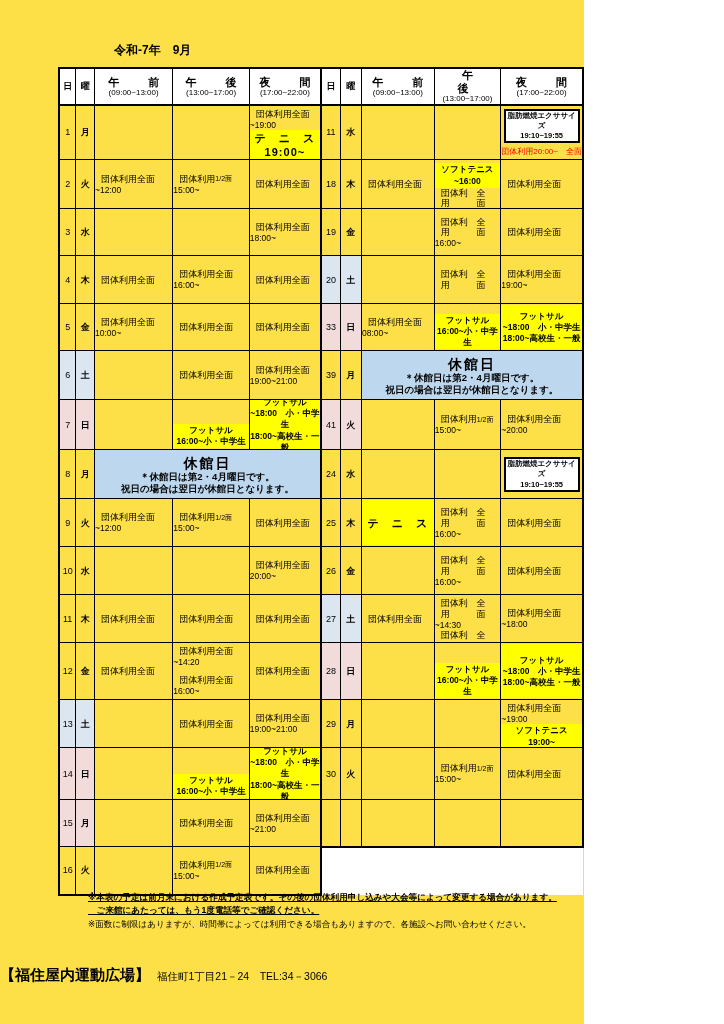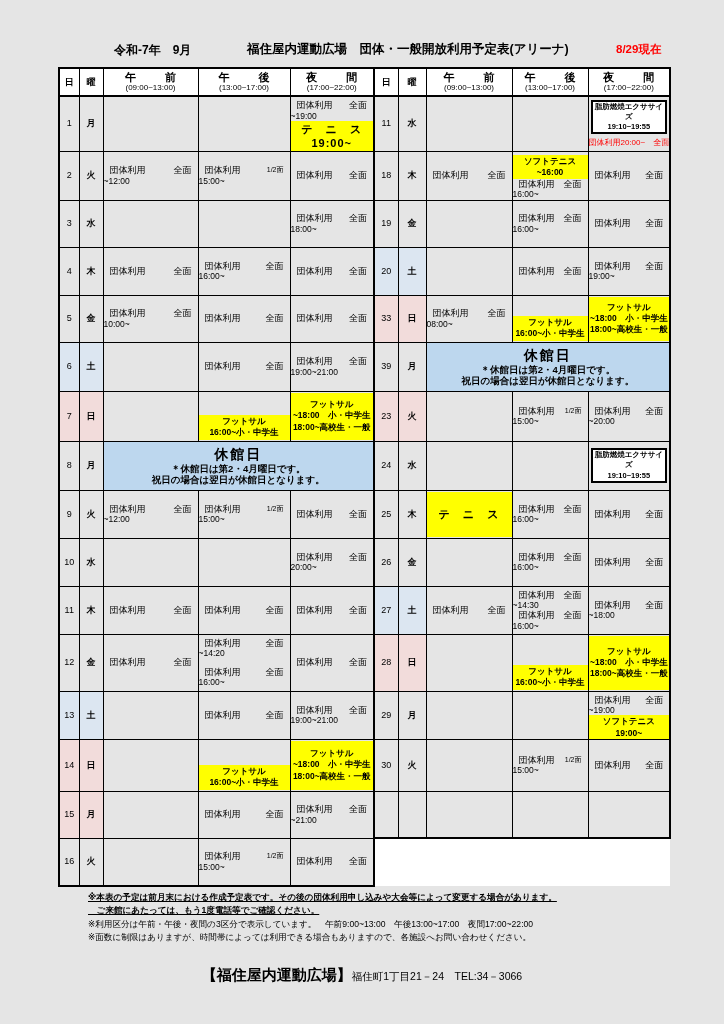--- a/index.html
+++ b/index.html
@@ -1,16 +1,16 @@
 <!DOCTYPE html>
 <html><head>
 <meta charset="utf-8">
 <style>
   html,body{margin:0;padding:0;background:#fff;}
-  .page{position:relative;width:724px;height:1024px;background:#e5e5e5;overflow:hidden;
+  .page{position:relative;width:584px;height:1024px;background:#fde047;overflow:hidden;
         font-family:"Liberation Sans","DejaVu Sans",sans-serif;color:#000;}
   
   .era{position:absolute;top:42px;left:114px;font-size:12px;font-weight:bold;}
   .ttl{position:absolute;top:41px;left:247px;font-size:12.5px;font-weight:bold;}
   .asof{position:absolute;top:42px;left:616px;font-size:11.5px;font-weight:bold;color:#f00;}
   
   table.sched{position:absolute;top:67px;left:58px;border-collapse:collapse;table-layout:fixed;}
   table.sched th,table.sched td{border:1px solid #000;padding:0;vertical-align:middle;
       font-size:9px;line-height:1.2;overflow:hidden;}
   th.hc{font-weight:bold;font-size:10px;background:#fff;text-align:center;}
@@ -23,49 +23,48 @@
   td.dayc{text-align:center;font-size:10px;}
   td.wdc{text-align:center;font-size:10px;font-weight:bold;}
   td.sat{background:#dce6f1;}
   td.sun{background:#f2dcdb;}
   td.closed{background:#bdd7ee;text-align:center;font-weight:bold;}
   .closed .t1{font-size:14px;letter-spacing:2px;}
   .closed .t2{font-size:9.5px;}
   .cellwrap{display:flex;flex-direction:column;justify-content:center;align-items:stretch;width:100%;}
   .cellwrap.multi{justify-content:space-between;padding:2px 0;box-sizing:border-box;}
   .entry{width:100%;box-sizing:border-box;}
-  .entry.plain .l1{display:flex;justify-content:space-between;padding:0 6px;font-size:9px;}
+  .entry.plain .l1{display:flex;justify-content:flex-start;padding:0 6px;font-size:9px;}
   .entry.plain .l1 .rt.half{font-size:7px;align-self:center;}
   .entry.plain .l2{font-size:8.5px;text-align:left;}
   .entry.event{background:#ffff00;font-weight:bold;text-align:center;padding:1px 0;}
   .entry.event div{font-size:8.5px;line-height:1.3;}
   .entry.event.big div{font-size:11px;letter-spacing:1px;}
   .entry.event.fill{flex:1;display:flex;flex-direction:column;justify-content:center;}
   .entry.event.bottom{margin-top:auto;}
   .entry.boxed{border:2px solid #000;background:#fff;font-weight:bold;text-align:center;
       width:94%;margin:0 auto;box-sizing:border-box;}
   .entry.boxed div{font-size:7.5px;line-height:1.35;}
   .entry.redline{color:#f00;font-size:8px;text-align:center;white-space:nowrap;}
   td.ghost{border:none !important;background:#fff;}
   
   .notes{position:absolute;top:891px;left:88px;width:575px;}
   .note{font-size:8.6px;line-height:1.55;}
   .note.em{font-weight:bold;text-decoration:underline;}
   
-  .footer{position:absolute;top:966px;left:0;width:724px;display:flex;justify-content:center;
-      align-items:baseline;}
+  .footer{position:absolute;top:966px;left:0;width:724px;display:flex;justify-content:flex-start;
+      align-items:baseline;gap:7px;}
   .fname{font-size:15px;font-weight:bold;}
   .faddr{font-size:10.5px;}
 </style>
 </head>
 <body>
 
 <div class="page">
   <div class="era">令和-7年　9月</div>
-  <div class="ttl">福住屋内運動広場　団体・一般開放利用予定表(アリーナ)</div>
   <div class="asof">8/29現在</div>
 
   <table class="sched" id="schedTable">
       <colgroup>
         <col style="width: 20px;">
         <col style="width: 24px;">
         <col style="width: 95px;">
         <col style="width: 92px;">
         <col style="width: 84px;">
         <col style="width: 24px;">
@@ -448,21 +447,21 @@
           </td>
           <td class="br2">
             <div class="cellwrap" style="height: 47px;">
               <div class="entry event fill">
                 <div>フットサル</div>
                 <div>~18:00　小・中学生</div>
                 <div>18:00~高校生・一般</div>
               </div>
             </div>
           </td>
-          <td class="dayc bl2 sun">23</td>
+          <td class="dayc bl2 sun">41</td>
           <td class="wdc sun">火</td>
           <td>
             <div class="cellwrap" style="height: 47px;"></div>
           </td>
           <td>
             <div class="cellwrap" style="height: 47px;">
               <div class="entry plain">
                 <div class="l1">
                   <span class="nm">団体利用</span>
                   <span class="rt half">1/2面</span>
@@ -934,21 +933,20 @@
           <td class="ghost"></td>
           <td class="ghost"></td>
           <td class="ghost"></td>
         </tr>
       </tbody>
     </table>
 
   <div class="notes" id="notesBlock">
       <div class="note em">※本表の予定は前月末における作成予定表です。その後の団体利用申し込みや大会等によって変更する場合があります。</div>
       <div class="note em">　ご来館にあたっては、もう1度電話等でご確認ください。</div>
-      <div class="note">※利用区分は午前・午後・夜間の3区分で表示しています。　午前9:00~13:00　午後13:00~17:00　夜間17:00~22:00</div>
       <div class="note">※面数に制限はありますが、時間帯によっては利用できる場合もありますので、各施設へお問い合わせください。</div>
     </div>
 
   <div class="footer">
     <span class="fname">【福住屋内運動広場】</span>
     <span class="faddr">福住町1丁目21－24　TEL:34－3066</span>
   </div>
 </div>
 
 </body></html>

